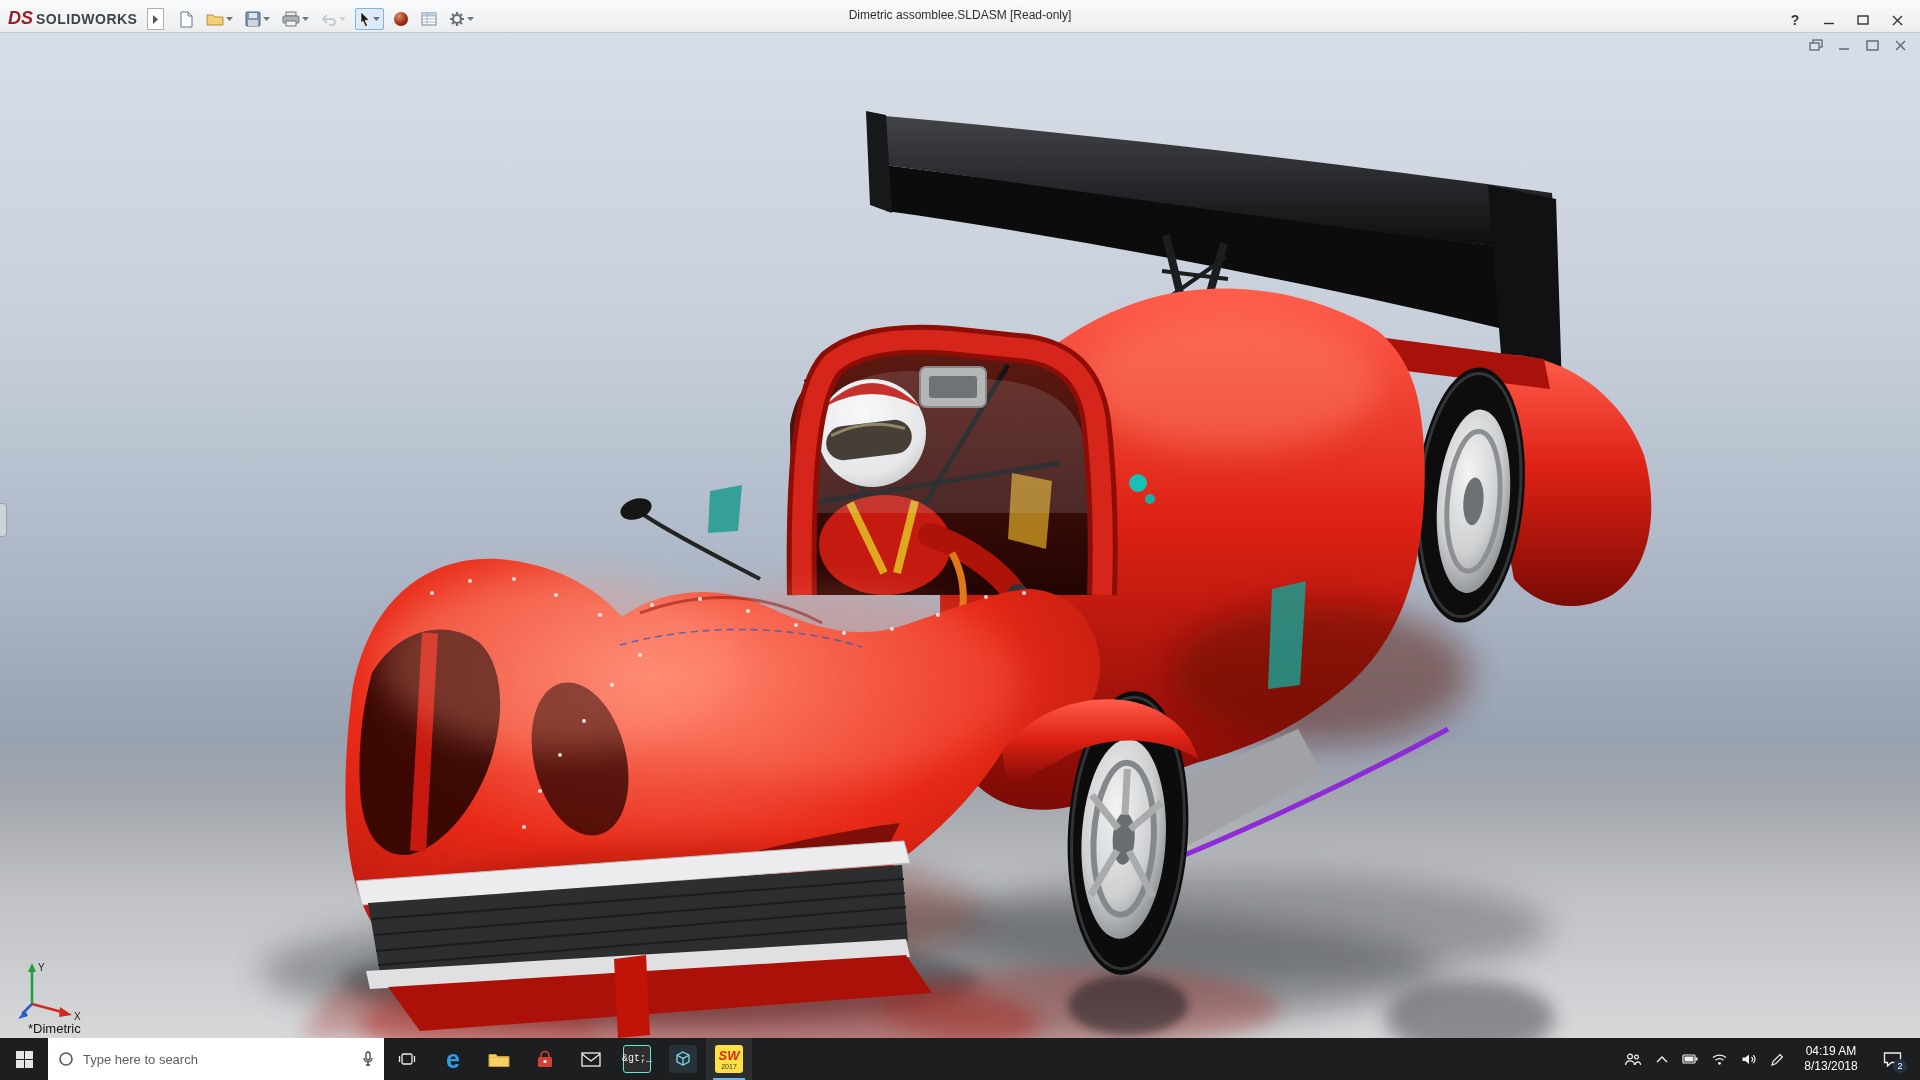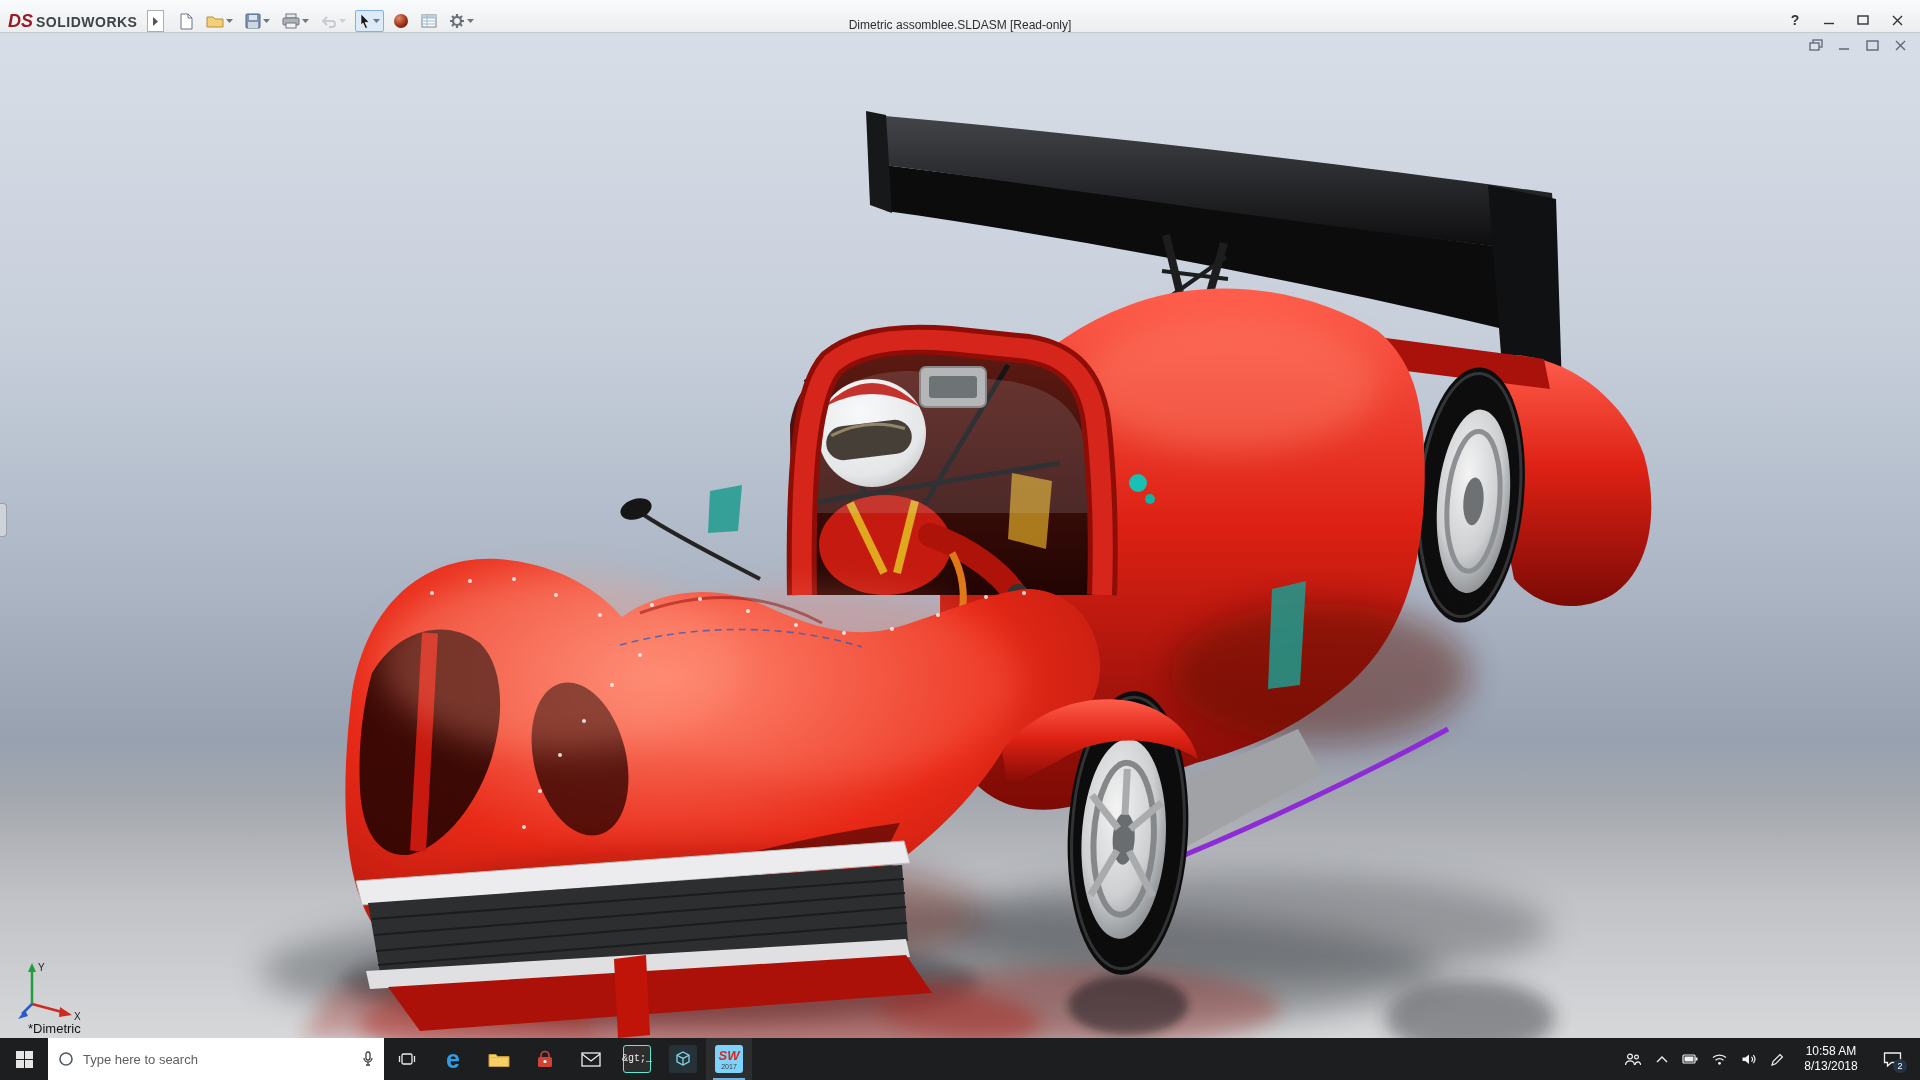--- a/index.html
+++ b/index.html
@@ -1,20 +1,20 @@
 <!DOCTYPE html>
 <html><head>
 <meta charset="utf-8">
 <style>
   * { box-sizing: border-box; margin: 0; padding: 0; }
   html,body { width:1920px; height:1080px; overflow:hidden; font-family:"Liberation Sans", sans-serif; background:#000; }
 
   
   .titlebar { height:33px; background:linear-gradient(#fafbfc,#ebedef); border-bottom:1px solid #c6cacd;
-              display:flex; align-items:flex-end; padding:0 8px; position:relative; }
+              display:flex; align-items:flex-start; padding:8px 8px; position:relative; }
   .logo { display:flex; align-items:baseline; gap:3px; }
   .ds { font-size:18px; font-weight:bold; font-style:italic; color:#9d1c24; }
   .sw-text { font-size:14px; font-weight:bold; color:#3e4348; letter-spacing:.5px; }
   .flyout { width:17px; height:22px; border:1px solid #aab0b6; background:#fff; display:flex; align-items:center;
             justify-content:center; margin:0 12px 0 10px; }
   .tools { display:flex; align-items:center; gap:6px; }
   .tool { display:flex; align-items:center; gap:2px; padding:2px 3px; border-radius:2px; }
   .tool.selected { border:1px solid #7fb2e5; background:#ddeaf8; }
   .tool.disabled { opacity:.4; }
   .doc-title { position:absolute; left:50%; transform:translateX(-50%); font-size:12px; color:#2e2e2e; white-space:nowrap; }
@@ -37,21 +37,21 @@
   .tb-start { width:48px; display:flex; align-items:center; justify-content:center; }
   .tb-search { width:336px; background:#fff; display:flex; align-items:center; padding:0 10px; gap:9px; }
   .tb-search .ph { color:#5e5e5e; font-size:13px; flex:1; }
   .tb-btn { width:46px; display:flex; align-items:center; justify-content:center; position:relative; }
   .tb-btn.active { background:rgba(255,255,255,.07); }
   .tb-btn.active::after { content:""; position:absolute; bottom:0; left:7px; right:7px; height:2px; background:#6cb4e4; }
   .edge-e { font-size:25px; font-weight:bold; color:#2e9fe6; }
   .chip { width:28px; height:28px; border-radius:3px; display:flex; flex-direction:column; align-items:center; justify-content:center; line-height:1; }
   .chip-cmd { background:#2d2d2d; border:1px solid #5eead4; color:#eee; font-family:"Liberation Mono",monospace; font-size:10px; }
   .chip-mv { background:#263238; }
-  .chip-sw { background:#7dd3fc; }
+  .chip-sw { background:#fde047; }
   .chip-sw .sw { color:#d42b1e; font-weight:bold; font-style:italic; font-size:13px; }
   .chip-sw .yr { font-size:7px; color:#3a3a3a; margin-top:1px; }
   .tray { margin-left:auto; display:flex; align-items:center; }
   .tray-icon { width:29px; height:42px; display:flex; align-items:center; justify-content:center; }
   .clock { width:78px; text-align:center; font-size:12px; line-height:15px; }
   .action { width:44px; position:relative; display:flex; align-items:center; justify-content:center; height:42px; }
   .badge { position:absolute; right:7px; bottom:7px; min-width:14px; height:14px; border-radius:7px; background:#243447;
            color:#fff; font-size:9px; display:flex; align-items:center; justify-content:center; padding:0 2px; }
   .show-desktop { width:6px; border-left:1px solid #4a4a4a; }
 </style>
@@ -521,21 +521,21 @@
           <path d="M1.5 5.5v3.5h2.8L8 12V2.5L4.3 5.5z" fill="#f0f0f0"></path>
           <path d="M10.5 4.8a3.5 3.5 0 0 1 0 4.8M12.3 3.2a6.2 6.2 0 0 1 0 8" fill="none" stroke="#f0f0f0" stroke-width="1.2"></path>
         </svg>
     </div>
     <div class="tray-icon">
       <svg width="15" height="15">
           <path d="M2 13l1.2-3.6L10 2.6l2.4 2.4-6.8 6.8z" fill="none" stroke="#f0f0f0" stroke-width="1.2"></path>
         </svg>
     </div>
     <div class="clock">
-      <div>10:58 AM</div>
+      <div>04:19 AM</div>
       <div>8/13/2018</div>
     </div>
     <div class="action">
       <svg width="19" height="16">
           <path d="M1.5 2h16v9.5h-9L4.5 15v-3.5h-3z" fill="none" stroke="#f0f0f0" stroke-width="1.3"></path>
         </svg>
       <span class="badge">2</span>
     </div>
     <div class="show-desktop"></div>
   </div>

